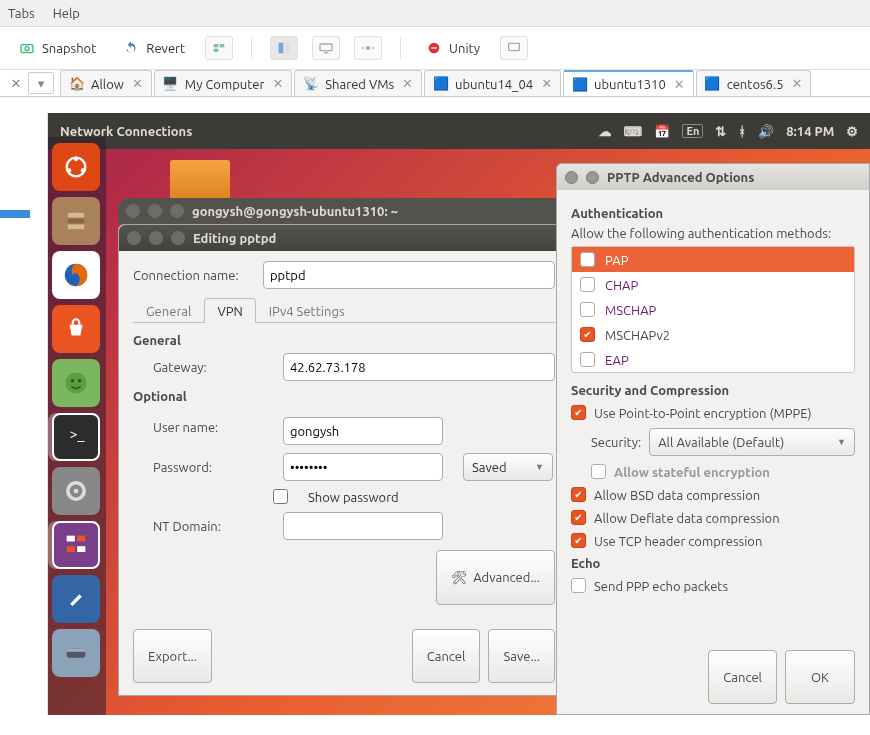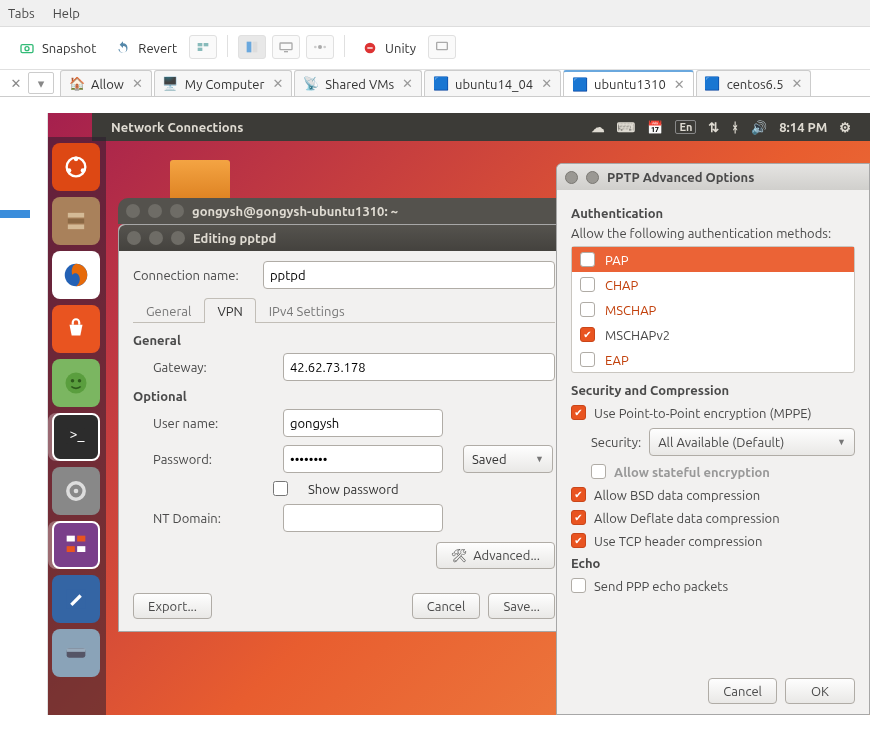--- a/index.html
+++ b/index.html
@@ -3,21 +3,21 @@
 <meta charset="utf-8">
 <style>
 * { box-sizing: border-box; margin: 0; padding: 0; font-family: "Ubuntu", "Segoe UI", sans-serif; font-size: 13px; }
 body { width: 870px; height: 735px; background: #fff; position: relative; overflow: hidden; color: #333; }
 
 
 .menubar { display: flex; gap: 18px; padding: 6px 8px; background: #f0f0f0; border-bottom: 1px solid #ddd; }
 .menubar span { color: #4a4a4a; cursor: default; }
 
 
-.vm-toolbar { display: flex; align-items: flex-start; gap: 6px; padding: 8px 12px; background: #fff; border-bottom: 1px solid #e0e0e0; }
+.vm-toolbar { display: flex; align-items: center; gap: 14px; padding: 8px 12px; background: #fff; border-bottom: 1px solid #e0e0e0; }
 .tb-btn { display: flex; align-items: center; gap: 6px; padding: 4px 6px; border-radius: 3px; cursor: default; }
 .tb-btn .icon { width: 18px; height: 18px; display: inline-flex; align-items: center; justify-content: center; }
 .tb-sep { width: 1px; height: 22px; background: #e0e0e0; margin: 0 4px; }
 .tb-icon-box { width: 28px; height: 24px; border: 1px solid #e0e0e0; border-radius: 3px; display: flex; align-items: center; justify-content: center; background: #fafafa; }
 .tb-icon-box.active { background: #e8e8e8; }
 .icon-svg { width: 16px; height: 16px; }
 
 
 .tabbar-area { display: flex; align-items: center; background: #fff; border-bottom: 1px solid #ccc; padding: 0 4px; }
 .tab-close-side { width: 24px; text-align: center; color: #888; }
@@ -25,21 +25,21 @@
 .tabs { display: flex; flex: 1; gap: 2px; }
 .tab { display: flex; align-items: center; gap: 6px; padding: 4px 8px; border: 1px solid #ccc; border-bottom: none; border-radius: 3px 3px 0 0; background: #f6f6f6; position: relative; }
 .tab.active { background: #fff; border-top: 2px solid #6aa8de; }
 .tab .x { color: #999; margin-left: 2px; font-size: 13px; }
 .tab .ticon { width: 16px; height: 16px; display: inline-flex; align-items: center; justify-content: center; }
 
 
 .guest { position: absolute; left: 48px; top: 113px; right: 0; bottom: 20px; background: linear-gradient(135deg, #a5204e 0%, #e85d2f 55%, #f08a46 100%); }
 
 
-.panel { height: 28px; background: #3c3b37; color: #dfdbd2; display: flex; align-items: center; padding: 0 19px; font-weight: bold; margin-left: 44px; }
+.panel { height: 36px; background: #3c3b37; color: #dfdbd2; display: flex; align-items: center; padding: 0 12px; font-weight: bold; }
 .panel-title { flex: 1; font-size: 13px; }
 .panel-icons { display: flex; gap: 12px; align-items: center; color: #dfdbd2; }
 .panel-icons span { display: inline-flex; align-items: center; }
 
 
 .launcher { position: absolute; left: 48px; top: 137px; width: 58px; bottom: 20px; background: rgba(44,30,48,0.55); display: flex; flex-direction: column; gap: 6px; padding: 6px 4px; z-index: 4; }
 .launch-item { width: 48px; height: 48px; border-radius: 8px; display: flex; align-items: center; justify-content: center; }
 .launch-item.ubuntu { background: #dd4814; }
 .launch-item.files { background: #a9815b; }
 .launch-item.firefox { background: #fff; }
@@ -65,35 +65,35 @@
 .edit-title { color: #dfdbd2; font-weight: bold; }
 .dialog-body { padding: 10px 14px; }
 .row { display: flex; align-items: center; gap: 20px; margin-bottom: 8px; }
 .row label { width: 110px; text-align: left; color: #4a4a4a; }
 .row input[type=text], .row input[type=password] { flex: 1; padding: 4px 6px; border: 1px solid #b0aca6; border-radius: 4px; background: #fff; height: 28px; }
 .tabs-local { display: flex; border-bottom: 1px solid #c2beb7; margin-bottom: 10px; }
 .ltab { padding: 5px 12px; color: #777; border: 1px solid transparent; border-bottom: none; border-radius: 4px 4px 0 0; position: relative; top: 1px; }
 .ltab.active { background: #f2f1f0; border-color: #c2beb7; color: #333; }
 .section-h { font-weight: bold; color: #4a4a4a; margin: 8px 0 6px; }
 .indent { padding-left: 20px; }
-.btn { padding: 5px 14px; border: 1px solid #b0aca6; background: linear-gradient(#fefefe, #e9e8e6); border-radius: 4px; color: #4a4a4a; cursor: default; }
+.btn { padding: 19px 14px; border: 1px solid #b0aca6; background: linear-gradient(#fefefe, #e9e8e6); border-radius: 4px; color: #4a4a4a; cursor: default; }
 .btn-row { display: flex; gap: 8px; justify-content: flex-end; margin-top: 14px; padding: 0 14px; }
 .btn-row .left { margin-right: auto; }
 .combo { border: 1px solid #b0aca6; border-radius: 4px; padding: 4px 8px; background: linear-gradient(#fefefe, #e9e8e6); display: flex; align-items: center; gap: 6px; min-width: 90px; height: 28px; }
 .combo .chev { margin-left: auto; color: #777; font-size: 9px; }
 input[type=checkbox] { width: 15px; height: 15px; accent-color: #e95420; }
 
 
 .adv-win { position: absolute; left: 556px; top: 163px; right: 0; bottom: 20px; background: #f2f1f0; border: 1px solid #a7a7a7; border-radius: 6px 0 0 0; z-index: 5; display: flex; flex-direction: column; }
 .adv-titlebar { height: 26px; background: linear-gradient(#e5e4e2, #d0cfcc); border-radius: 6px 0 0 0; display: flex; align-items: center; gap: 8px; padding: 0 8px; color: #4a4a4a; font-weight: bold; }
 .pill-dark { width: 13px; height: 13px; border-radius: 50%; background: #9a9893; border: 1px solid #7a7873; display: inline-block; }
 .adv-body { padding: 10px 14px; overflow: hidden; flex: 1; }
 .adv-h { font-weight: bold; color: #4a4a4a; margin: 6px 0; }
 .auth-list { border: 1px solid #c9c6c0; border-radius: 3px; background: #fff; margin-bottom: 10px; }
-.auth-item { display: flex; align-items: center; gap: 10px; padding: 5px 8px; color: #c2410c; }
+.auth-item { display: flex; align-items: center; gap: 10px; padding: 5px 8px; color: #701a75; }
 .auth-item.sel { background: #eb6336; color: #fff; }
 .auth-item.sel .cbox { background: #fff; }
 .auth-item.checked { color: #4a4a4a; }
 .cbox { width: 15px; height: 15px; border: 1px solid #b0aca6; border-radius: 3px; display: inline-flex; align-items: center; justify-content: center; background: #fff; }
 .cbox.on { background: #e95420; color: #fff; border-color: #c9461a; font-size: 10px; line-height: 1; }
 .check-row { display: flex; align-items: center; gap: 8px; margin: 8px 0; color: #4a4a4a; }
 .check-row.muted { color: #999; }
 .adv-btns { display: flex; gap: 8px; justify-content: flex-end; padding: 10px 14px; border-top: 0; }
 
 
@@ -328,21 +328,21 @@
     <div class="indent">
       <div class="row">
         <label>Gateway:</label>
         <input type="text" value="42.62.73.178" style="">
       </div>
     </div>
     <div class="section-h">Optional</div>
     <div class="indent">
       <div class="row">
         <label>User name:</label>
-        <input type="text" style="max-width: 160px;" value="gongysh">
+        <input type="text" style="max-width: 160px; margin-top: 8px;" value="gongysh">
       </div>
       <div class="row">
         <label>Password:</label>
         <input type="password" style="max-width: 160px;" value="••••••••">
         <div class="combo">
           <span>Saved</span>
           <span class="chev">▼</span>
         </div>
       </div>
       <div class="row" style="padding-left:120px;">

